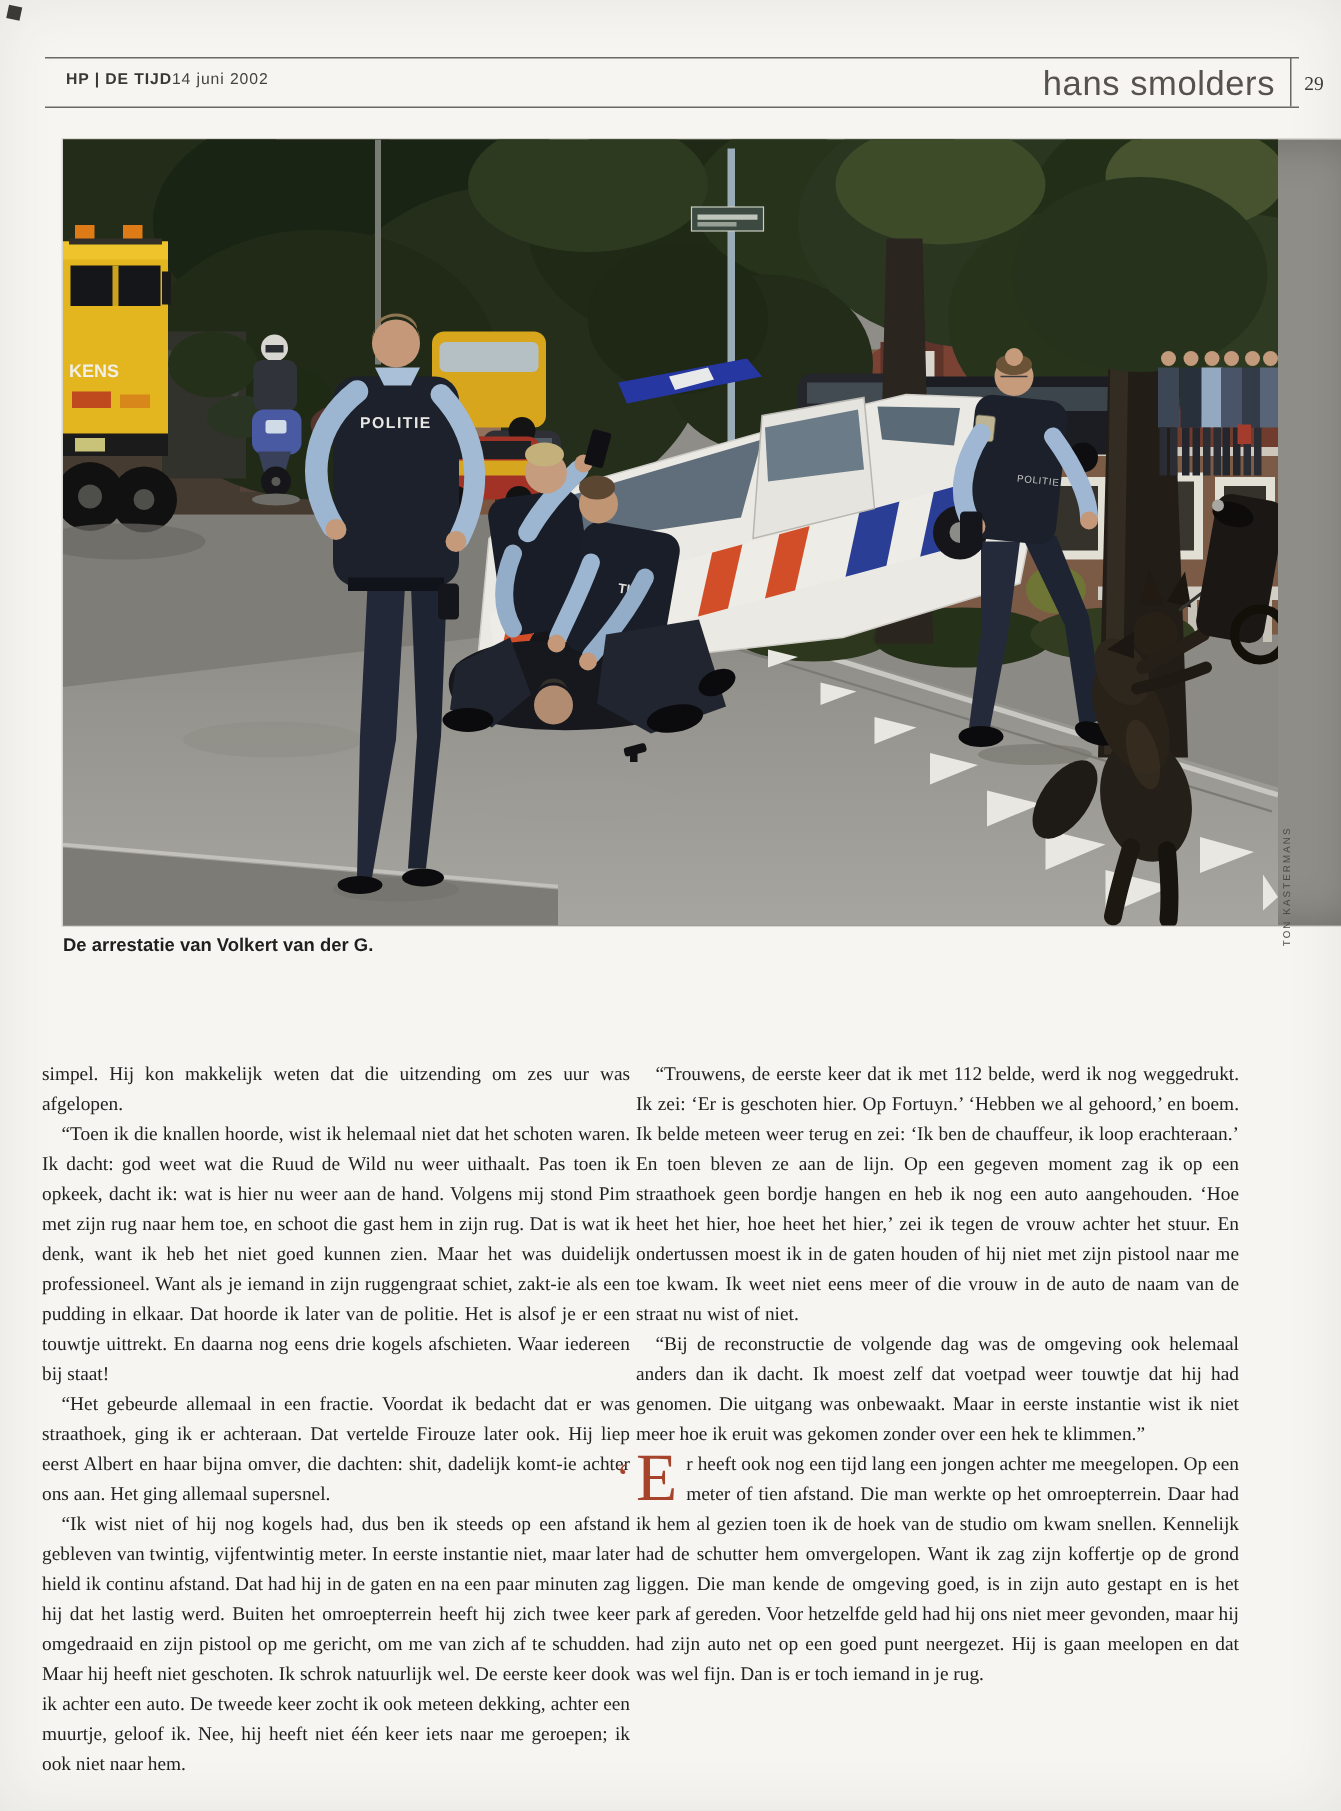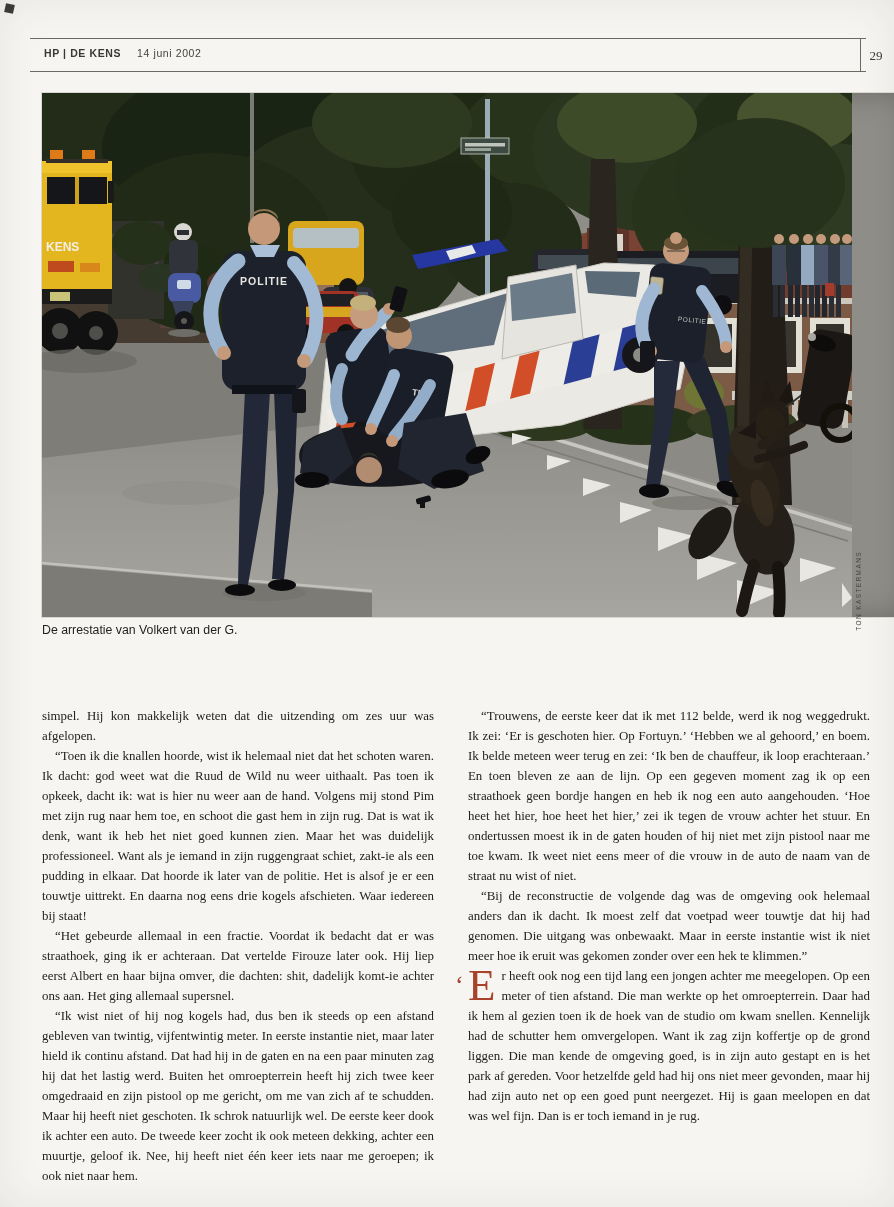--- a/index.html
+++ b/index.html
@@ -6,55 +6,56 @@
   .page{position:relative;width:894px;height:1207px;background:#f6f5f1;overflow:hidden;
         font-family:"Liberation Serif",serif;color:#1e1d1b;box-shadow:inset 0 0 40px rgba(60,55,45,.08);}
   .scan-mark{position:absolute;left:5px;top:4px;width:9px;height:9px;background:#3c3a36;transform:rotate(12deg);}
   
   .rule{position:absolute;left:30px;width:836px;height:1px;background:#6b6963;}
   .rule-top{top:38px;}
   .rule-bottom{top:71px;}
   .vrule{position:absolute;left:860px;top:38px;width:1px;height:33px;background:#6b6963;}
   .header-left{position:absolute;left:44px;top:47px;font-family:"Liberation Sans",sans-serif;
                font-size:10.5px;font-weight:600;letter-spacing:.6px;color:#3a3834;}
-  .header-left .date{margin-left:16px;font-weight:400;color:#45433e;}
+  .header-left .date{margin-left:0;font-weight:400;color:#45433e;}
   .header-author{position:absolute;left:560px;top:42px;width:290px;text-align:right;
                  font-family:"Liberation Sans",sans-serif;font-size:23px;font-weight:400;
                  letter-spacing:.4px;color:#56524d;}
   .pagenum{position:absolute;left:861px;top:48px;width:30px;text-align:center;
            font-family:Liberation Serif, serif;font-size:13px;color:#3a3834;}
   
   .photo{position:absolute;left:42px;top:93px;width:864px;height:524px;background:#8e8d87;
          box-shadow:0 0 0 1px #d9d7d1, inset 0 0 30px rgba(0,0,0,.25);}
   .photo svg{display:block;width:810px;height:524px;}
   .credit{position:absolute;left:855px;top:551px;writing-mode:vertical-rl;transform:rotate(180deg);
           font-family:"Liberation Sans",sans-serif;font-size:6.5px;letter-spacing:1.4px;color:#4a4843;}
   .caption{position:absolute;left:42px;top:623px;font-family:"Liberation Sans",sans-serif;
-           font-size:12.3px;font-weight:normal;color:#201f1d;}
+           font-size:12.3px;font-weight:bold;color:#201f1d;}
   
   .col{position:absolute;top:706px;font-size:12.9px;line-height:20px;text-align:justify;color:#232220;}
-  .col-left{left:42px;width:392px;}
-  .col-right{left:468px;width:402px;}
+  .col-left{left:28px;width:392px;}
+  .col-right{left:424px;width:402px;}
   .para{margin:0;text-indent:13px;}
   .para.no-indent{text-indent:0;}
   .drop-para{text-indent:0;}
   .drop-quote{float:left;font-size:26px;line-height:38px;color:#a8432b;margin-left:-13px;width:13px;}
   .drop-cap{float:left;font-size:45px;line-height:37px;color:#a8432b;margin:1px 6px 0 0;}
   .cont-marker{font-size:10px;color:#151513;letter-spacing:0;}
 </style>
 </head>
 <body>
 
 <div class="page">
   <div class="scan-mark"></div>
 
   <div class="rule rule-top"></div>
   <div class="header-left">
-    <span>HP | DE KENS</span><span class="date">14 juni 2002</span>
+    <span>HP | DE TIJD</span><span class="date">14 juni 2002</span>
   </div>
+  <div class="header-author">hans smolders</div>
   <div class="vrule"></div>
   <div class="pagenum">29</div>
   <div class="rule rule-bottom"></div>
 
   <div class="photo">
     <svg viewBox="0 0 810 524" xmlns="http://www.w3.org/2000/svg">
       <defs>
         <linearGradient id="roadG" x1="0" y1="0" x2="0" y2="1">
           <stop offset="0" stop-color="#7f7e78"></stop>
             <stop offset=".5" stop-color="#96948e"></stop>

